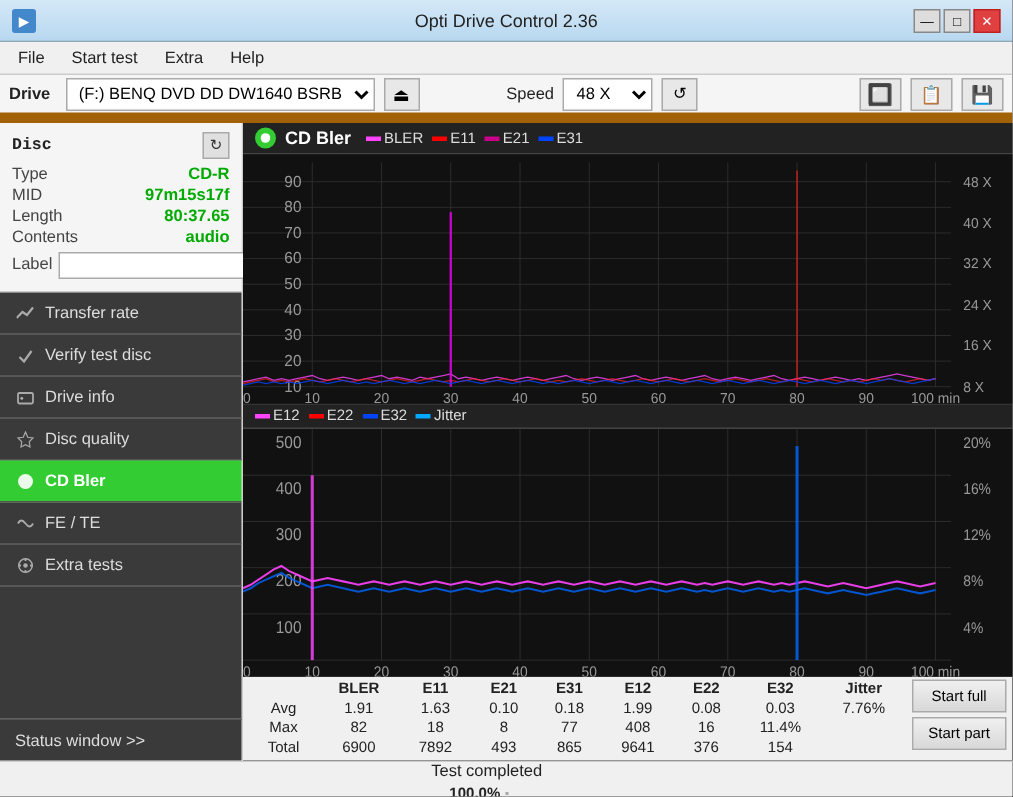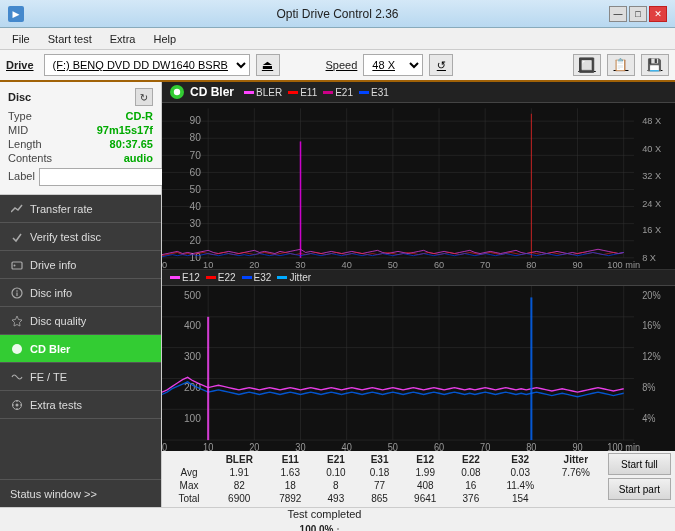--- a/index.html
+++ b/index.html
@@ -35,28 +35,27 @@
     }
     .menu-item { padding: 2px 8px; cursor: pointer; font-size: 11px; color: #222; }
 
     
     .drivebar {
       background: #f5f5f5;
       height: 32px;
       display: flex;
       align-items: center;
       padding: 0 6px;
-      border-bottom: 2px solid #a16207;
+      border-bottom: 7px solid #a16207;
       gap: 6px;
-      text-decoration: underline;
     }
     .drive-label { font-size: 11px; color: #222; font-weight: bold; margin-right: 4px; }
     .drive-select { height: 22px; font-size: 11px; background: white; border: 1px solid #aaa; padding: 0 4px; min-width: 200px; }
     .drive-icon-btn { width: 24px; height: 22px; background: #e8e8e8; border: 1px solid #aaa; display: flex; align-items: center; justify-content: center; cursor: pointer; font-size: 12px; }
-    .speed-label { font-size: 11px; color: #222; margin-left: 8px; padding-left: 32px; }
+    .speed-label { font-size: 11px; color: #222; margin-left: 20px; padding-left: 32px; }
     .speed-select { height: 22px; font-size: 11px; background: white; border: 1px solid #aaa; padding: 0 4px; width: 60px; }
     .speed-arrow-btn { width: 24px; height: 22px; background: #e8e8e8; border: 1px solid #aaa; display: flex; align-items: center; justify-content: center; cursor: pointer; font-size: 11px; }
 
     
     .main-area {
       display: flex;
       height: calc(531px - 28px - 22px - 32px - 24px);
     }
 
     
@@ -71,21 +70,21 @@
       padding: 6px 8px;
       border-bottom: 1px solid #ccc;
       background: #f5f5f5;
     }
     .disc-header {
       display: flex;
       align-items: center;
       justify-content: space-between;
       margin-bottom: 4px;
     }
-    .disc-title { font-weight: bold; font-size: 11px; color: #222; }
+    .disc-title { font-weight: bold; font-size: 11px; color: #222; font-family: Liberation Mono, monospace; }
     .disc-refresh-btn { width: 18px; height: 18px; background: #e0e0e0; border: 1px solid #aaa; display: flex; align-items: center; justify-content: center; cursor: pointer; font-size: 10px; color: #333; }
     .disc-row { display: flex; justify-content: space-between; margin-bottom: 2px; font-size: 11px; }
     .disc-row-label { color: #444; }
     .disc-row-value { color: #00aa00; font-weight: bold; }
     .label-input-row { display: flex; align-items: center; gap: 4px; margin-top: 2px; }
     .label-input { height: 18px; border: 1px solid #aaa; background: white; font-size: 10px; flex: 1; padding: 0 2px; }
     .label-gear-btn { width: 18px; height: 18px; background: #e0e0e0; border: 1px solid #aaa; display: flex; align-items: center; justify-content: center; cursor: pointer; font-size: 10px; }
 
     .sidebar-nav { flex: 1; display: flex; flex-direction: column; }
     .nav-item {
@@ -246,30 +245,20 @@
         <span>Verify test disc</span>
       </div>
       <div class="nav-item">
         <span class="nav-item-icon">
           <svg viewBox="0 0 12 12">
               <rect x="1" y="3" width="10" height="7" rx="1" stroke="#aaa" stroke-width="1.2" fill="none"></rect>
               <circle cx="3.5" cy="6.5" r="1" fill="#aaa"></circle>
             </svg>
         </span>
         <span>Drive info</span>
-      </div>
-      <div class="nav-item">
-        <span class="nav-item-icon">
-          <svg viewBox="0 0 12 12">
-              <circle cx="6" cy="6" r="5" stroke="#aaa" stroke-width="1.2" fill="none"></circle>
-              <circle cx="6" cy="4" r="0.8" fill="#aaa"></circle>
-              <line x1="6" y1="5.5" x2="6" y2="9" stroke="#aaa" stroke-width="1.2"></line>
-            </svg>
-        </span>
-        <span>Disc info</span>
       </div>
       <div class="nav-item">
         <span class="nav-item-icon">
           <svg viewBox="0 0 12 12">
               <polygon points="6,1 7.5,4.5 11,5 8.5,7.5 9,11 6,9.5 3,11 3.5,7.5 1,5 4.5,4.5" stroke="#aaa" stroke-width="0.8" fill="none"></polygon>
             </svg>
         </span>
         <span>Disc quality</span>
       </div>
       <div class="nav-item active" style="background:#33cc33;">

